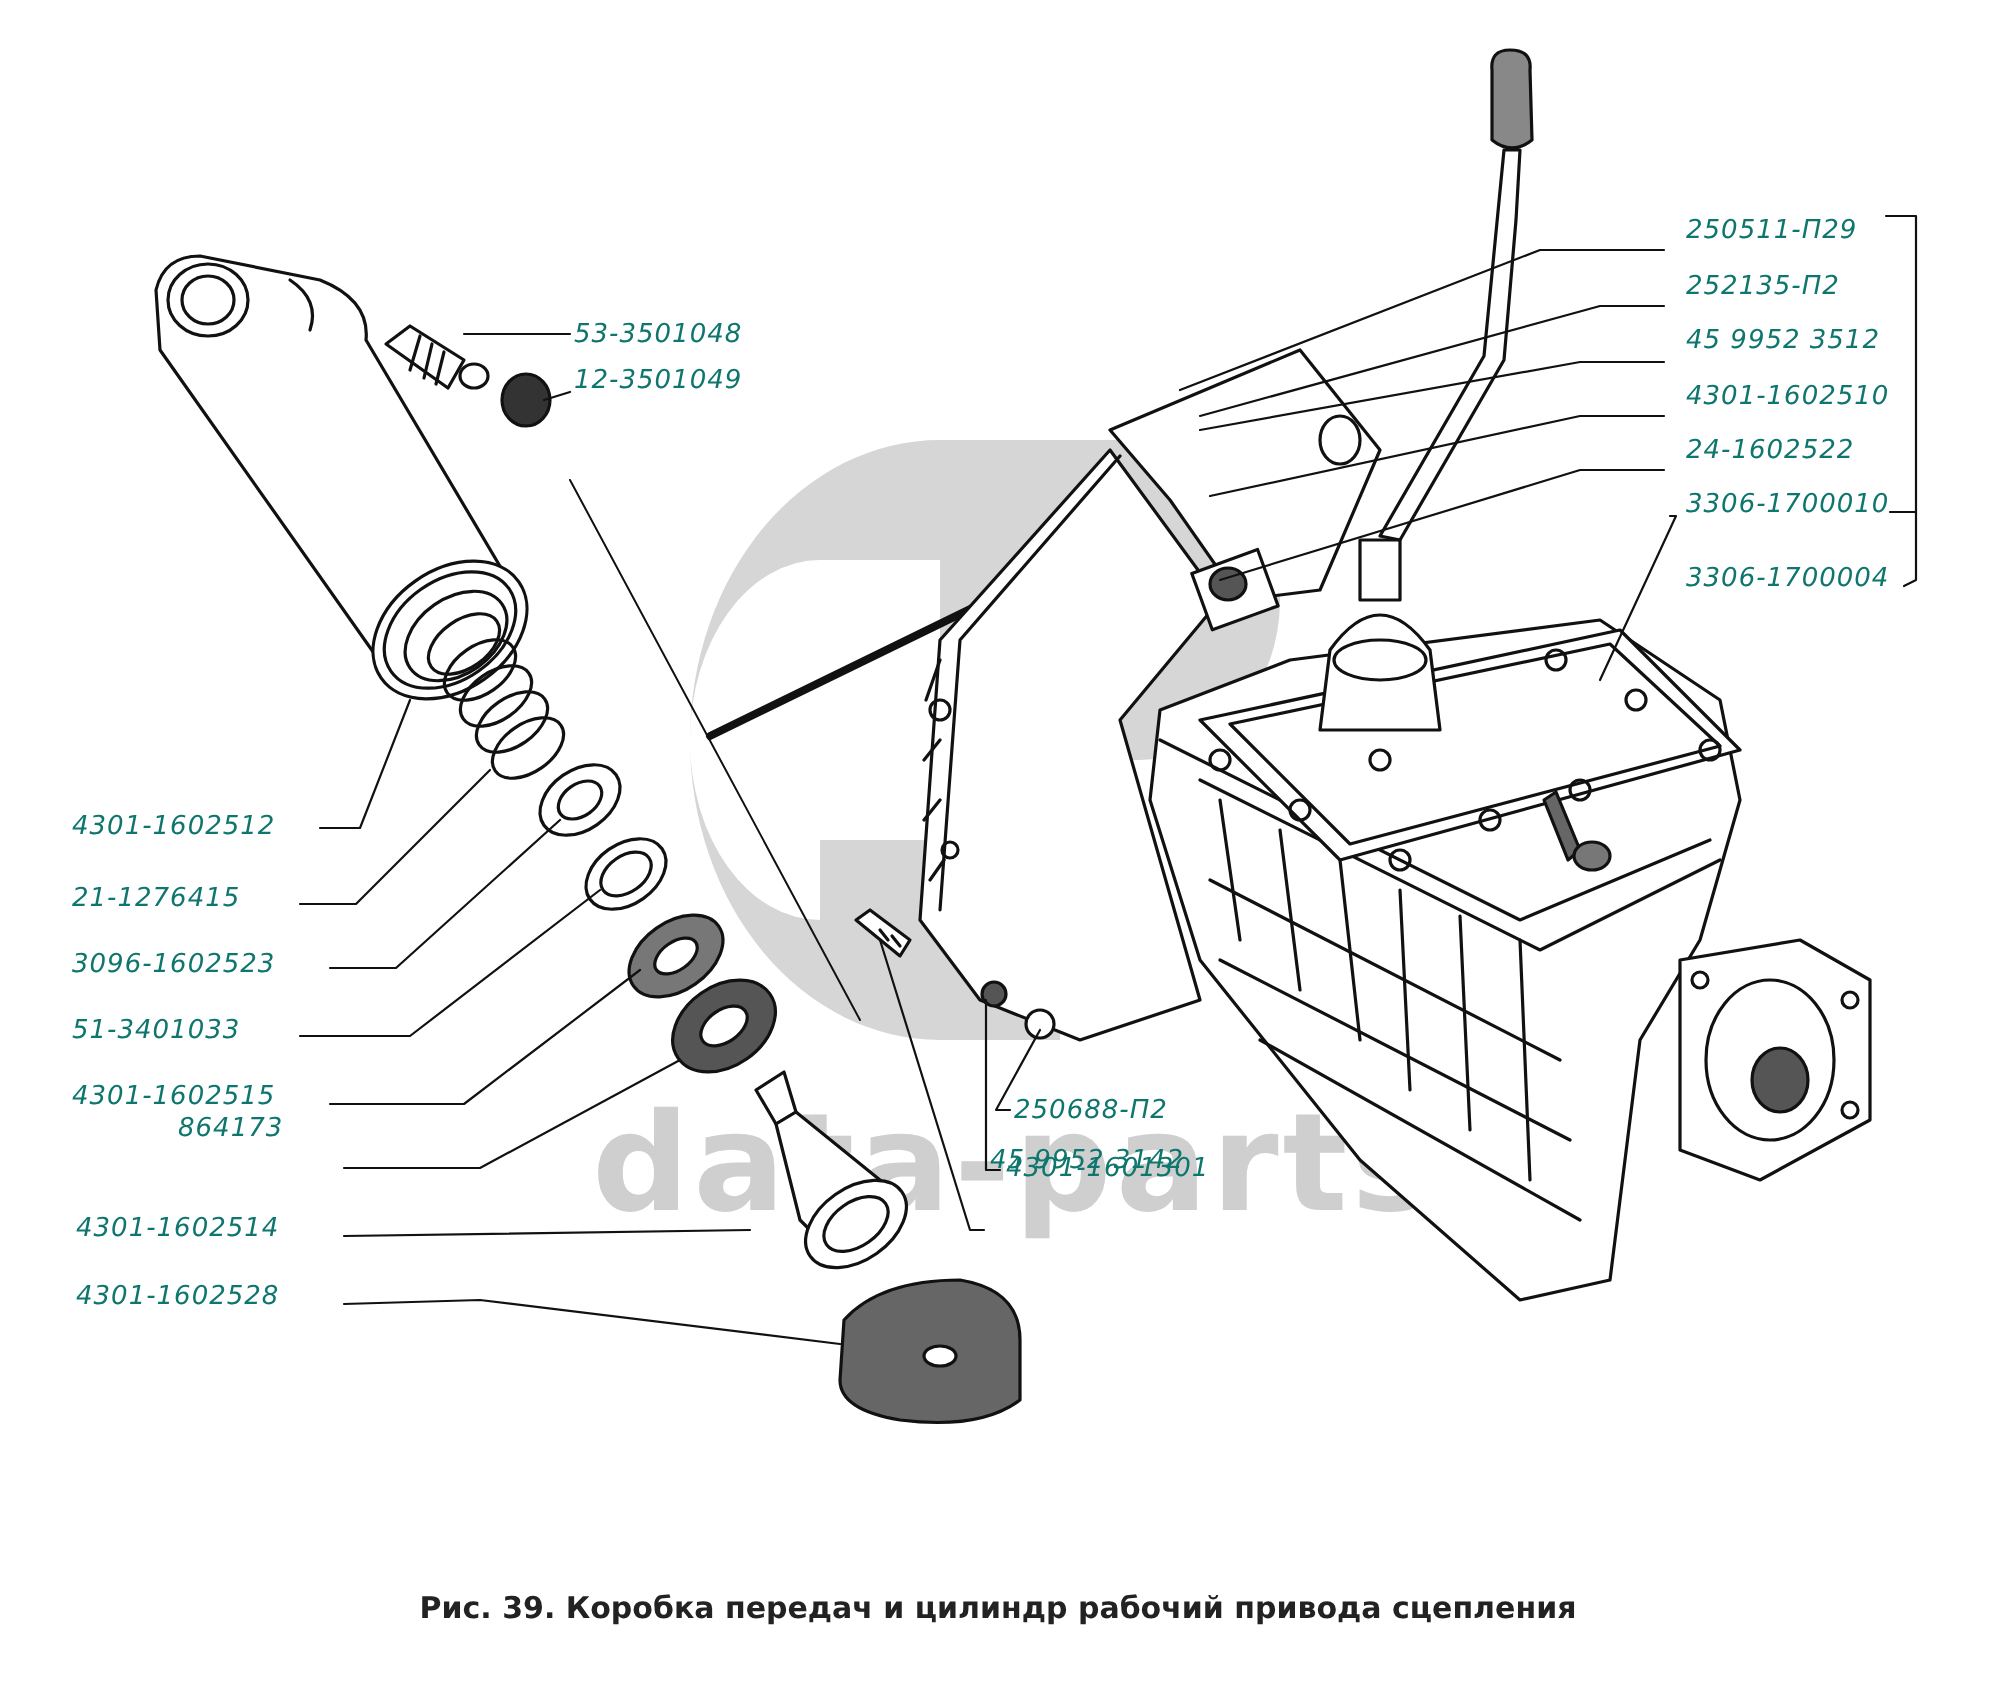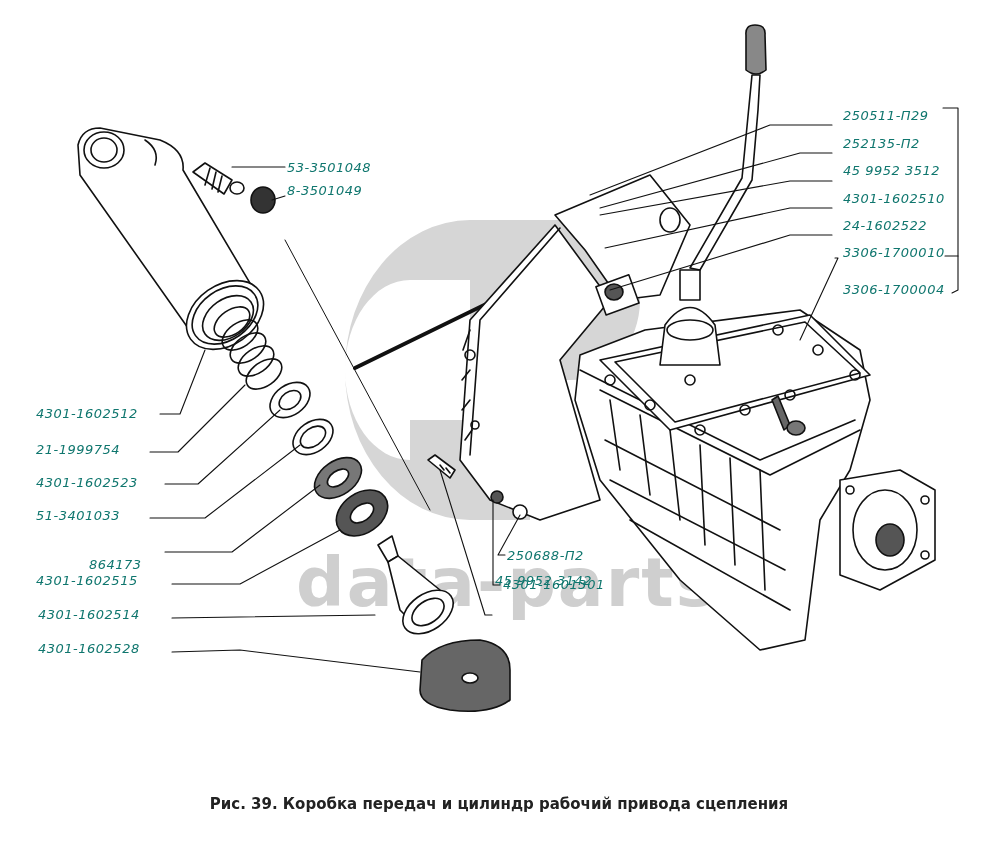--- a/index.html
+++ b/index.html
@@ -195,27 +195,27 @@
       <polyline points="945,256 958,256"></polyline>
     </g>
     <g stroke-width="1.1">
       <polyline points="505,555 498,555 520,515"></polyline>
       <polyline points="500,585 493,585 493,500"></polyline>
       <polyline points="492,615 485,615 440,470"></polyline>
     </g>
   </svg>
 
   <div class="label" style="left:287px;top:160px;">53-3501048</div>
-  <div class="label" style="left:287px;top:183px;">8-3501049</div>
+  <div class="label" style="left:287px;top:183px;">12-3501049</div>
 
   <div class="label" style="left:36px;top:406px;">4301-1602512</div>
-  <div class="label" style="left:36px;top:442px;">21-1999754</div>
-  <div class="label" style="left:36px;top:475px;">4301-1602523</div>
+  <div class="label" style="left:36px;top:442px;">21-1276415</div>
+  <div class="label" style="left:36px;top:475px;">3096-1602523</div>
   <div class="label" style="left:36px;top:508px;">51-3401033</div>
-  <div class="label" style="left:36px;top:541px;margin-top:32px;">4301-1602515</div>
+  <div class="label" style="left:36px;top:541px;">4301-1602515</div>
   <div class="label" style="left:89px;top:557px;">864173</div>
   <div class="label" style="left:38px;top:607px;">4301-1602514</div>
   <div class="label" style="left:38px;top:641px;">4301-1602528</div>
 
   <div class="label" style="left:843px;top:108px;">250511-П29</div>
   <div class="label" style="left:843px;top:136px;">252135-П2</div>
   <div class="label" style="left:843px;top:163px;">45 9952 3512</div>
   <div class="label" style="left:843px;top:191px;">4301-1602510</div>
   <div class="label" style="left:843px;top:218px;">24-1602522</div>
   <div class="label" style="left:843px;top:245px;">3306-1700010</div>

